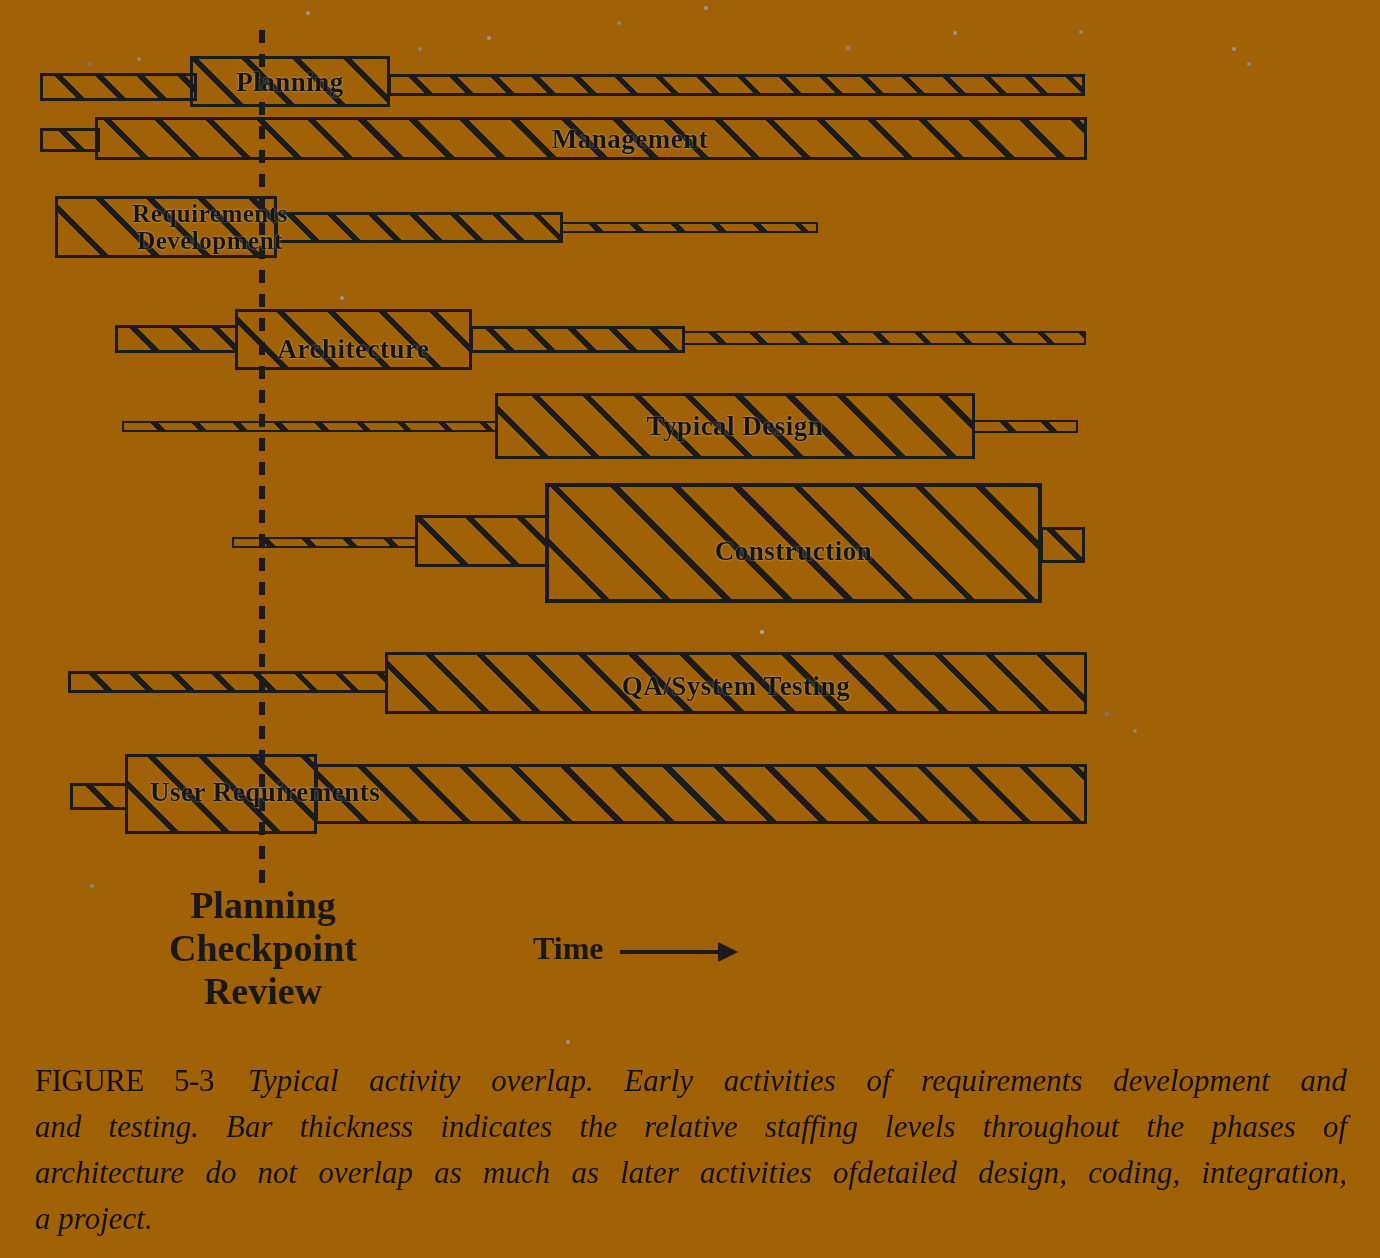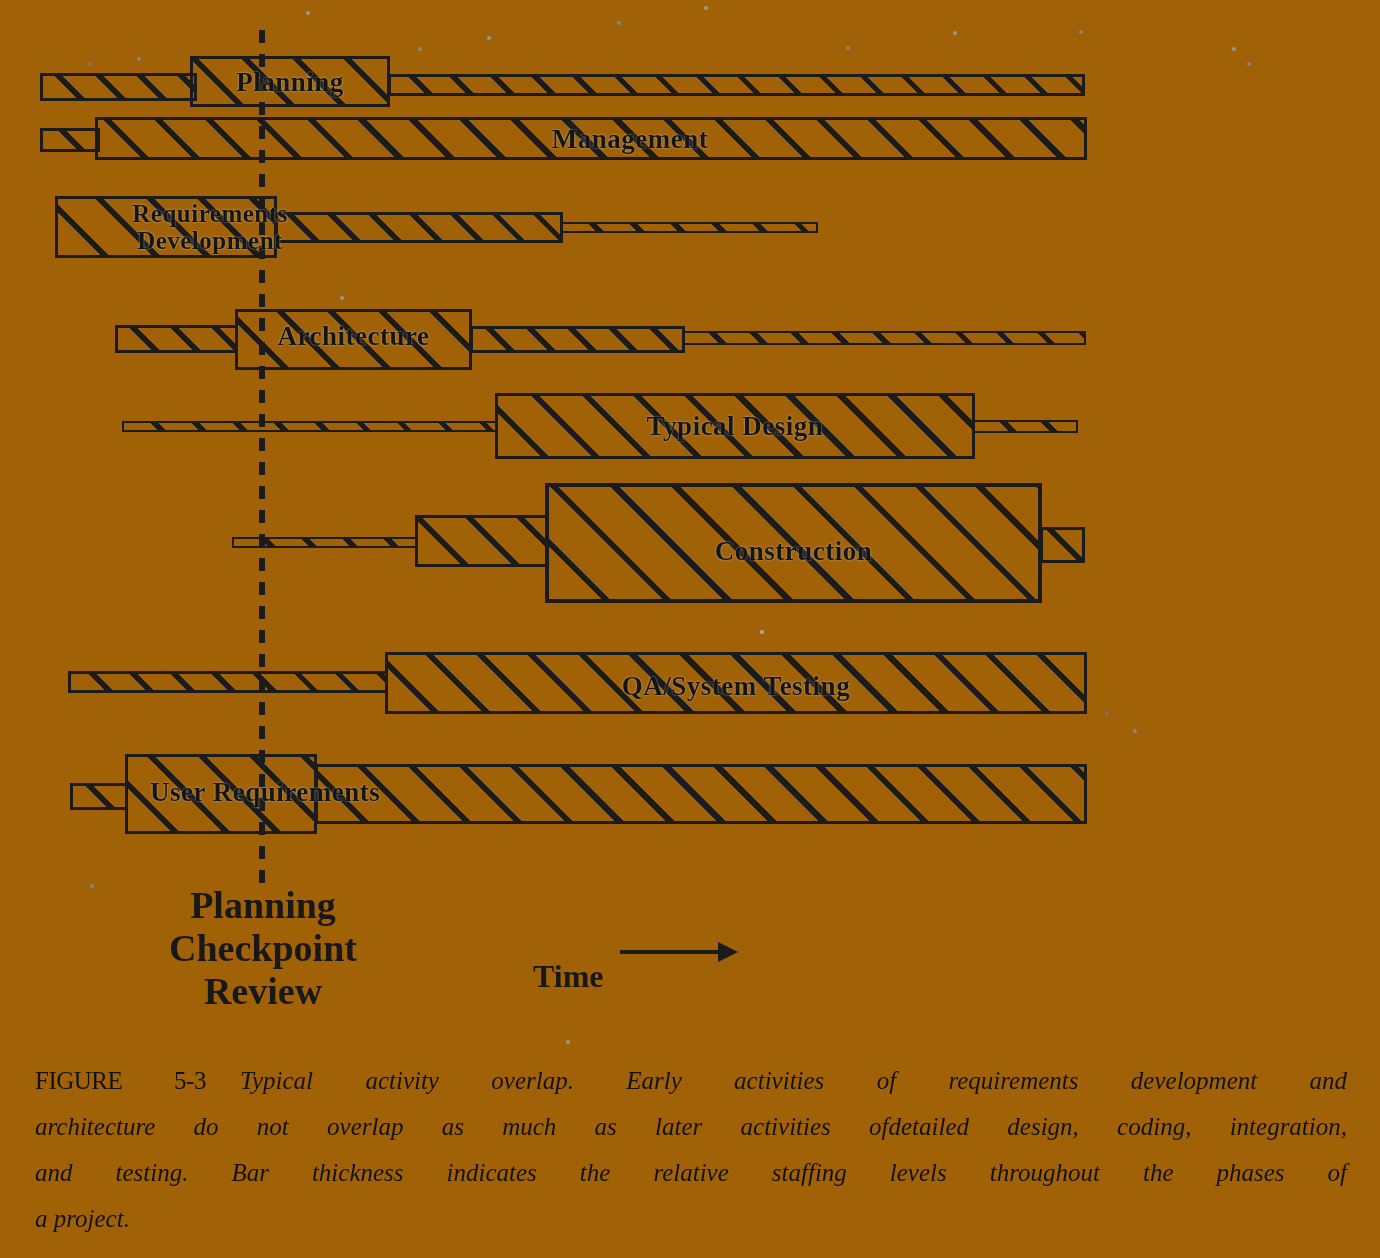--- a/index.html
+++ b/index.html
@@ -18,27 +18,27 @@
              color:#151515;white-space:pre-line;letter-spacing:.5px;
              text-shadow:0 0 2px rgba(255,255,255,.6);}
 
   
   .dashed-line{position:absolute;left:259px;top:30px;width:6px;height:858px;
        background:repeating-linear-gradient(180deg,#1b1b1b 0 13px,transparent 13px 24px);}
 
   .checkpoint-label{position:absolute;left:113px;top:884px;width:300px;text-align:center;
        font-size:38px;line-height:43px;font-weight:700;white-space:pre-line;color:#181818;}
 
-  .time-label{position:absolute;left:533px;top:930px;font-size:32px;font-weight:700;color:#181818;margin-top:28px;}
+  .time-label{position:absolute;left:533px;top:930px;font-size:32px;font-weight:700;color:#181818;}
   .arrow-line{position:absolute;left:620px;top:950px;width:100px;height:4px;background:#1b1b1b;}
   .arrow-head{position:absolute;left:718px;top:942px;width:0;height:0;
        border-left:20px solid #1b1b1b;border-top:10px solid transparent;border-bottom:10px solid transparent;}
 
   
-  .caption{position:absolute;left:35px;top:1058px;width:1312px;font-size:25px;line-height:46px;color:#121212;}
+  .caption{position:absolute;left:35px;top:1058px;width:1312px;font-size:31px;line-height:46px;color:#121212;}
   .cap-line{text-align:justify;text-align-last:justify;white-space:normal;}
   .cap-line.last{text-align:left;text-align-last:left;}
   .cap-italic{font-style:italic;}
   .fig-label{font-style:normal;letter-spacing:-0.5px;}
   .fig-gap{display:inline-block;width:34px;}
 
   .noise{position:absolute;left:0;top:0;width:4px;height:4px;border-radius:50%;background:transparent;
      box-shadow:88px 62px 0 0 #777,137px 57px 0 0 #888,306px 11px 0 0 #999,418px 47px 0 0 #888,
        487px 36px 0 0 #999,617px 21px 0 0 #888,704px 6px 0 0 #999,846px 46px 0 0 #888,
        953px 31px 0 0 #999,1079px 30px 0 0 #888,1232px 47px 0 0 #999,1247px 62px 0 0 #888,
@@ -61,21 +61,21 @@
       <div class="bar-label" style="left: 95px; top: 117px; width: 992px; height: 43px; display: flex; align-items: center; justify-content: center; text-align: center; padding-left: 39px;">Management</div>
       <div class="seg med" style="left: 55px; top: 196px; width: 222px; height: 62px;"></div>
       <div class="seg" style="left: 275px; top: 212px; width: 288px; height: 31px;"></div>
       <div class="seg thin" style="left: 560px; top: 222px; width: 258px; height: 11px;"></div>
       <div class="bar-label" style="left: 55px; top: 196px; width: 222px; height: 62px; display: flex; align-items: center; justify-content: center; text-align: center; font-size: 25px; line-height: 27px; padding-left: 44px;">Requirements
 Development</div>
       <div class="seg" style="left: 115px; top: 325px; width: 123px; height: 28px;"></div>
       <div class="seg med" style="left: 235px; top: 309px; width: 237px; height: 61px;"></div>
       <div class="seg" style="left: 470px; top: 326px; width: 215px; height: 27px;"></div>
       <div class="seg thin" style="left: 683px; top: 331px; width: 403px; height: 14px;"></div>
-      <div class="bar-label" style="left: 235px; top: 305px; width: 237px; height: 61px; display: flex; align-items: center; justify-content: center; text-align: center;">Architecture</div>
+      <div class="bar-label" style="left: 235px; top: 318px; width: 237px; height: 61px; display: flex; align-items: center; justify-content: center; text-align: center;">Architecture</div>
       <div class="seg thin" style="left: 122px; top: 421px; width: 375px; height: 11px;"></div>
       <div class="seg med" style="left: 495px; top: 393px; width: 480px; height: 66px;"></div>
       <div class="seg thin" style="left: 973px; top: 420px; width: 105px; height: 13px;"></div>
       <div class="bar-label" style="left: 495px; top: 393px; width: 480px; height: 66px; display: flex; align-items: center; justify-content: center; text-align: center;">Typical Design</div>
       <div class="seg thin" style="left: 232px; top: 537px; width: 186px; height: 11px;"></div>
       <div class="seg med" style="left: 415px; top: 515px; width: 133px; height: 52px;"></div>
       <div class="seg wide" style="left: 545px; top: 483px; width: 497px; height: 120px;"></div>
       <div class="seg" style="left: 1040px; top: 527px; width: 45px; height: 36px;"></div>
       <div class="bar-label" style="left: 545px; top: 483px; width: 497px; height: 136px; display: flex; align-items: center; justify-content: center; text-align: right;">Construction</div>
       <div class="seg" style="left: 68px; top: 671px; width: 320px; height: 22px;"></div>
@@ -90,19 +90,19 @@
   <div class="checkpoint-label">Planning
 Checkpoint
 Review</div>
 
   <div class="time-label">Time</div>
   <div class="arrow-line"></div>
   <div class="arrow-head"></div>
 
   <div class="caption">
     <div class="cap-line"><span class="fig-label">FIGURE 5-3</span><span class="fig-gap"></span><span class="cap-italic">Typical activity overlap. Early activities of requirements development and</span></div>
+    <div class="cap-line cap-italic">and testing. Bar thickness indicates the relative staffing levels throughout the phases of</div>
     <div class="cap-line cap-italic">architecture do not overlap as much as later activities ofdetailed design, coding, integration,</div>
-    <div class="cap-line cap-italic">and testing. Bar thickness indicates the relative staffing levels throughout the phases of</div>
     <div class="cap-line cap-italic last">a project.</div>
   </div>
 
   <div class="noise"></div>
 </div>
 
 </body></html>

